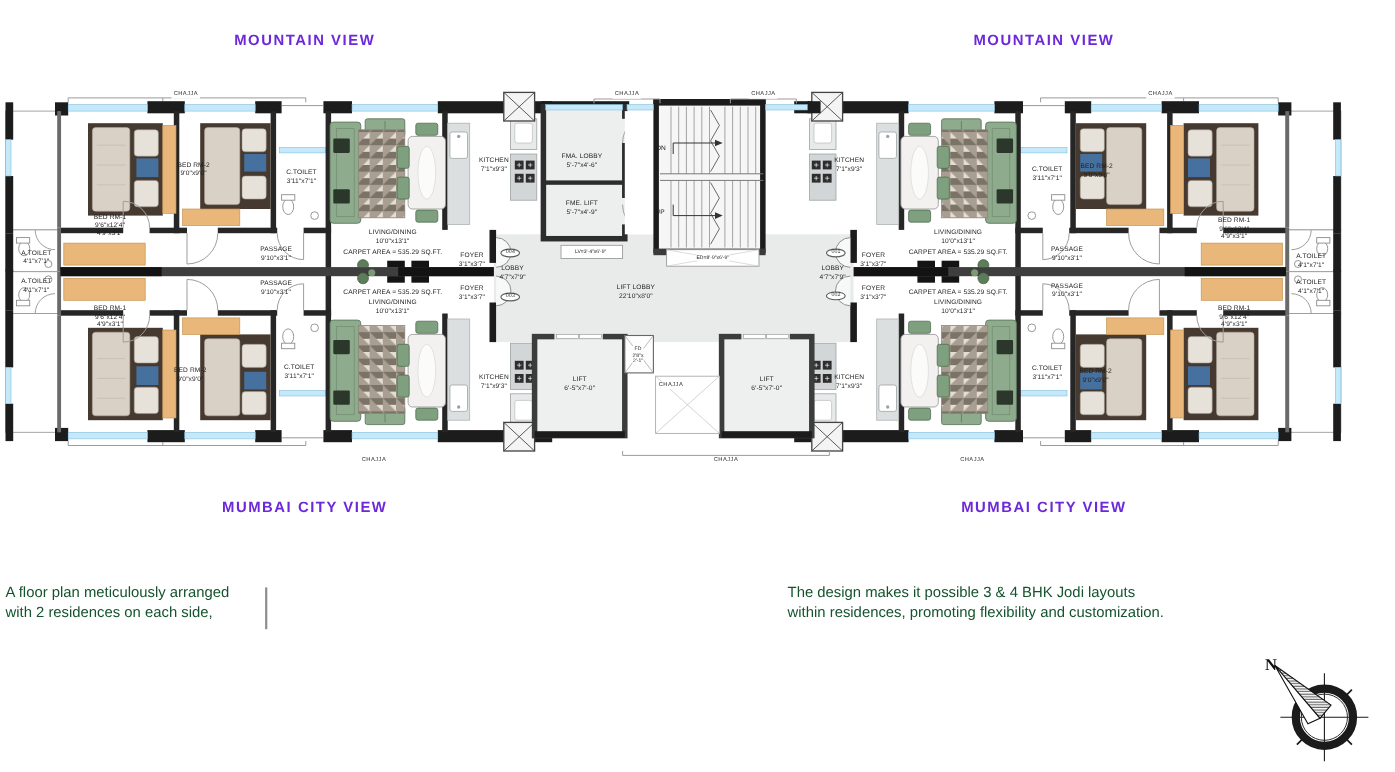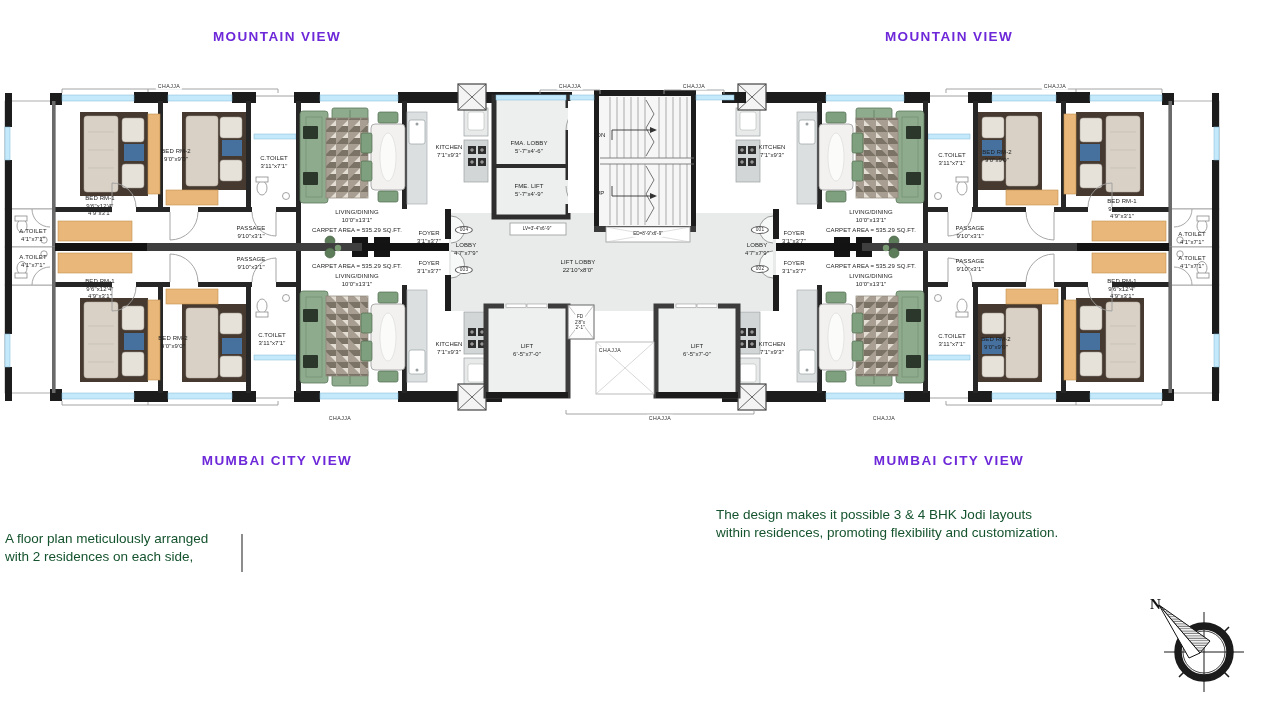--- a/index.html
+++ b/index.html
@@ -343,21 +343,21 @@
     </div>
 
   <div class="title" style="left:277px;top:29px;">MOUNTAIN VIEW</div>
   <div class="title" style="left:949px;top:29px;">MOUNTAIN VIEW</div>
   <div class="title" style="left:277px;top:453px;">MUMBAI CITY VIEW</div>
   <div class="title" style="left:949px;top:453px;">MUMBAI CITY VIEW</div>
 
   <p class="caption" style="left:5px;top:530px;margin:0;">A floor plan meticulously arranged
 with 2 residences on each side,</p>
   <div class="vdiv" style="left:241px;top:534px;height:38px;"></div>
-  <p class="caption" style="left:716px;top:506px;margin:0;">The design makes it possible 3 &amp; 4 BHK Jodi layouts
+  <p class="caption" style="left:716px;top:530px;margin:0;">The design makes it possible 3 &amp; 4 BHK Jodi layouts
 within residences, promoting flexibility and customization.</p>
 
   <svg class="compass" style="left:1146px;top:594px;" width="100" height="104" viewBox="0 0 100 104">
     <defs>
       <pattern id="hatch" width="4" height="2.4" patternUnits="userSpaceOnUse">
         <rect width="4" height="2.4" fill="#fff"></rect>
         <line x1="0" y1="1" x2="4" y2="1" stroke="#161616" stroke-width="0.7"></line>
       </pattern>
     </defs>
     <g>

